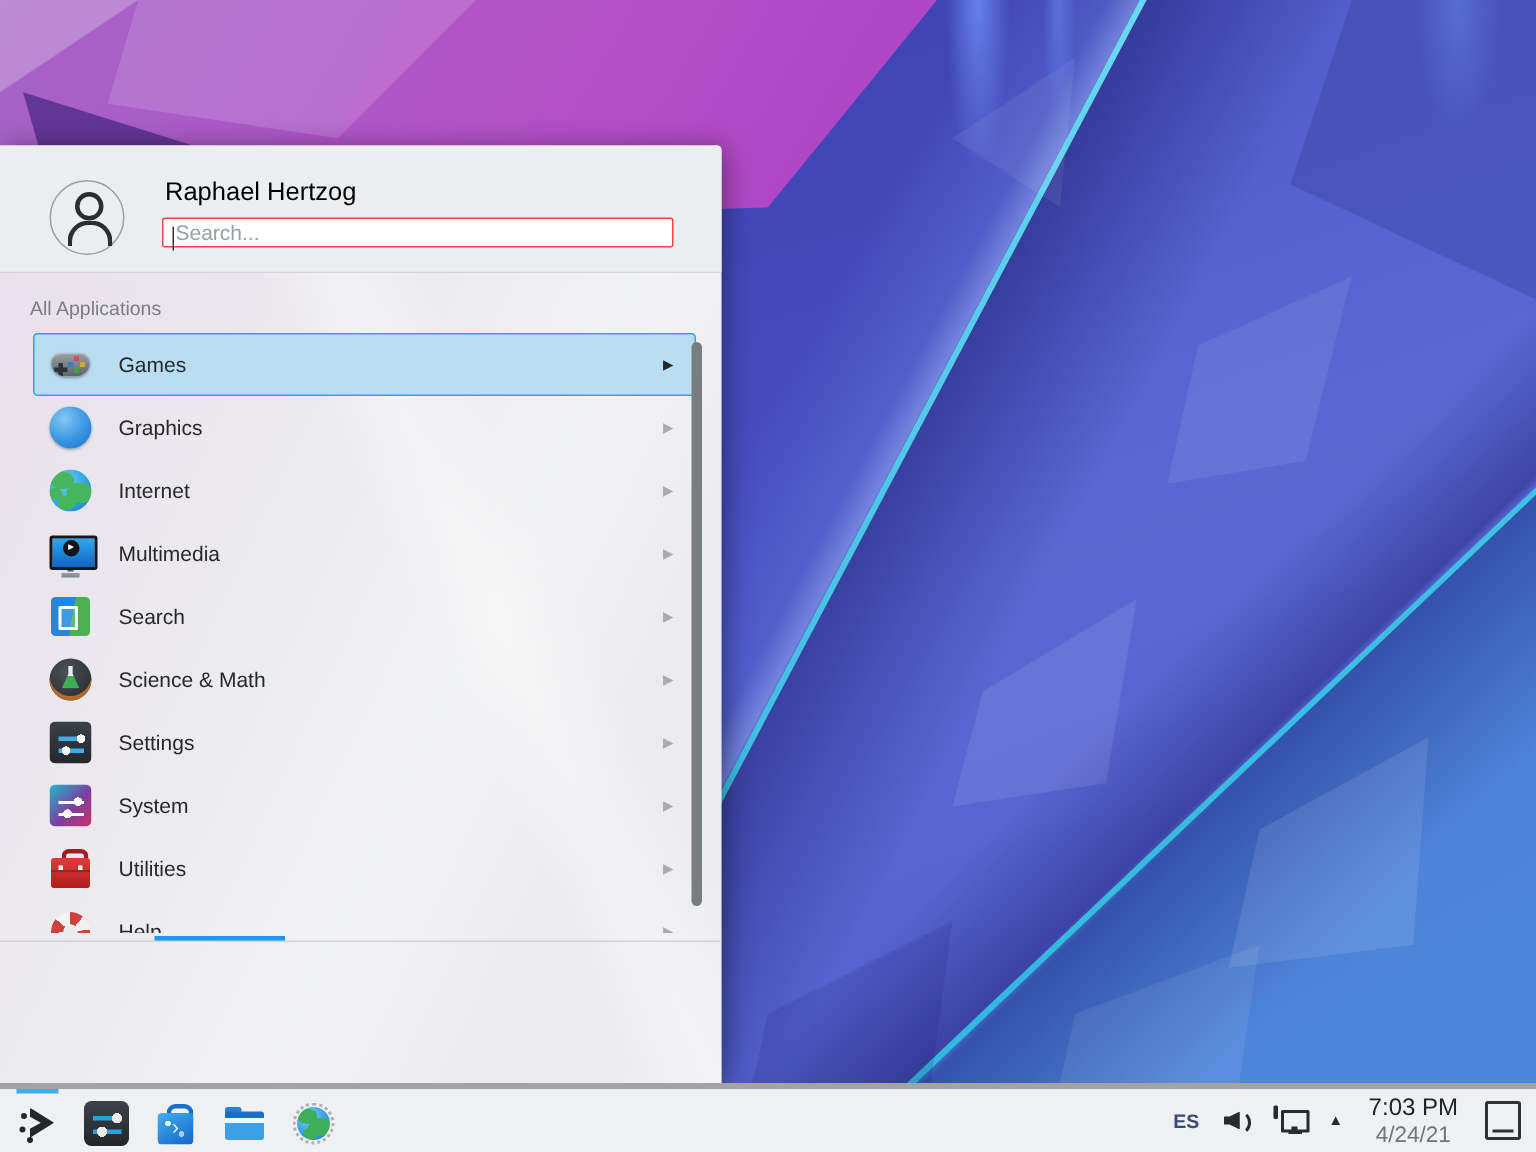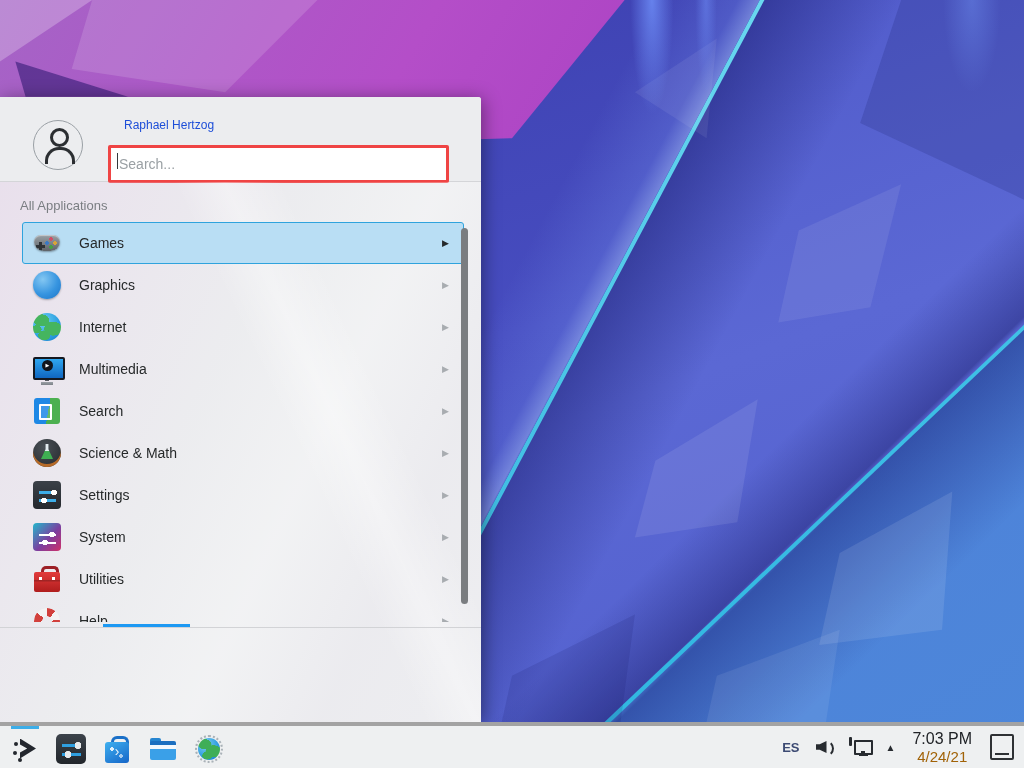--- a/index.html
+++ b/index.html
@@ -60,23 +60,23 @@
     background:
       linear-gradient(65deg, transparent 58%, rgba(255,255,255,.35) 65%, transparent 73%),
       linear-gradient(115deg, rgba(226,196,230,.32) 0%, rgba(238,234,242,.10) 42%, rgba(255,255,255,.30) 60%, rgba(232,224,238,.14) 78%, rgba(244,242,248,.20) 100%);}
   .popup-header{position:absolute;left:0;top:0;right:0;height:85px;background:#ecedef;
     border-bottom:1px solid #d4d5d8;border-radius:0 3px 0 0;}
   .avatar{position:absolute;left:33px;top:23px;width:50px;height:50px;border:1px solid #9aa0a5;border-radius:50%;}
   .avatar::before{content:"";position:absolute;left:16px;top:7px;width:13px;height:13px;
     border:3px solid #2b2e31;border-radius:50%;}
   .avatar::after{content:"";position:absolute;left:11px;top:26px;width:24px;height:14px;
     border:3px solid #2b2e31;border-bottom:none;border-radius:14px 14px 0 0;}
-  .user-name{position:absolute;left:124px;top:21px;font-size:12px;color:#1d4ed8;}
-  .search-box{position:absolute;left:108px;top:48px;width:341px;height:38px;
-    background:#fff;border:3px solid #ef4444;border-radius:2px;}
+  .user-name{position:absolute;left:110px;top:21px;font-size:17px;color:#000000;}
+  .search-box{position:absolute;left:108px;top:48px;width:341px;height:20px;
+    background:#fff;border:1px solid #ef4444;border-radius:2px;}
   .search-box input{position:absolute;inset:0;border:none;outline:none;background:transparent;
     font-family:inherit;font-size:14px;color:#232629;padding:0 6px 0 8px;width:100%;height:100%;}
   .search-box input::placeholder{color:#9aa0a4;}
   .search-caret{position:absolute;left:6px;top:5px;width:1px;height:16px;background:#33373b;}
 
   .section-label{position:absolute;left:20px;top:101px;font-size:13px;color:#7a7e82;}
 
   .app-list{position:absolute;left:0;top:125px;width:100%;height:400px;overflow:hidden;}
   .app-row{position:relative;margin:0 0 0 22px;width:442px;height:42px;
     display:flex;align-items:center;padding:0 14px 0 8px;border:1px solid transparent;border-radius:3px;}
@@ -240,21 +240,21 @@
     background:
       linear-gradient(#272b30,#272b30) no-repeat 12px 18px/9px 2px,
       linear-gradient(#272b30,#272b30) no-repeat 14.5px 15px/4px 3px;}
   .network-icon::before{content:"";position:absolute;left:7px;top:4px;width:15px;height:11px;
     border:2px solid #272b30;border-radius:1px;}
   .network-icon::after{content:"";position:absolute;left:2px;top:1px;width:3px;height:9px;
     background:#272b30;border-radius:1px;}
   .expand-tray-icon{font-size:10px;color:#272b30;margin:0 7px;}
   .clock{text-align:center;margin:0 10px;line-height:1;}
   .clock-time{font-size:16px;color:#202327;}
-  .clock-date{font-size:15px;color:#a16207;margin-top:2px;}
+  .clock-date{font-size:15px;color:#737373;margin-top:2px;}
   .show-desktop{width:24px;height:26px;border:2px solid #2e3134;border-radius:2px;position:relative;margin:0 4px 0 8px;}
   .show-desktop::after{content:"";position:absolute;left:3px;right:3px;bottom:3px;height:2px;background:#2e3134;}
 </style>
 </head>
 <body>
 
 <div class="screen">
 
   <div class="wallpaper">
     <div class="wp wp-dark"></div>

